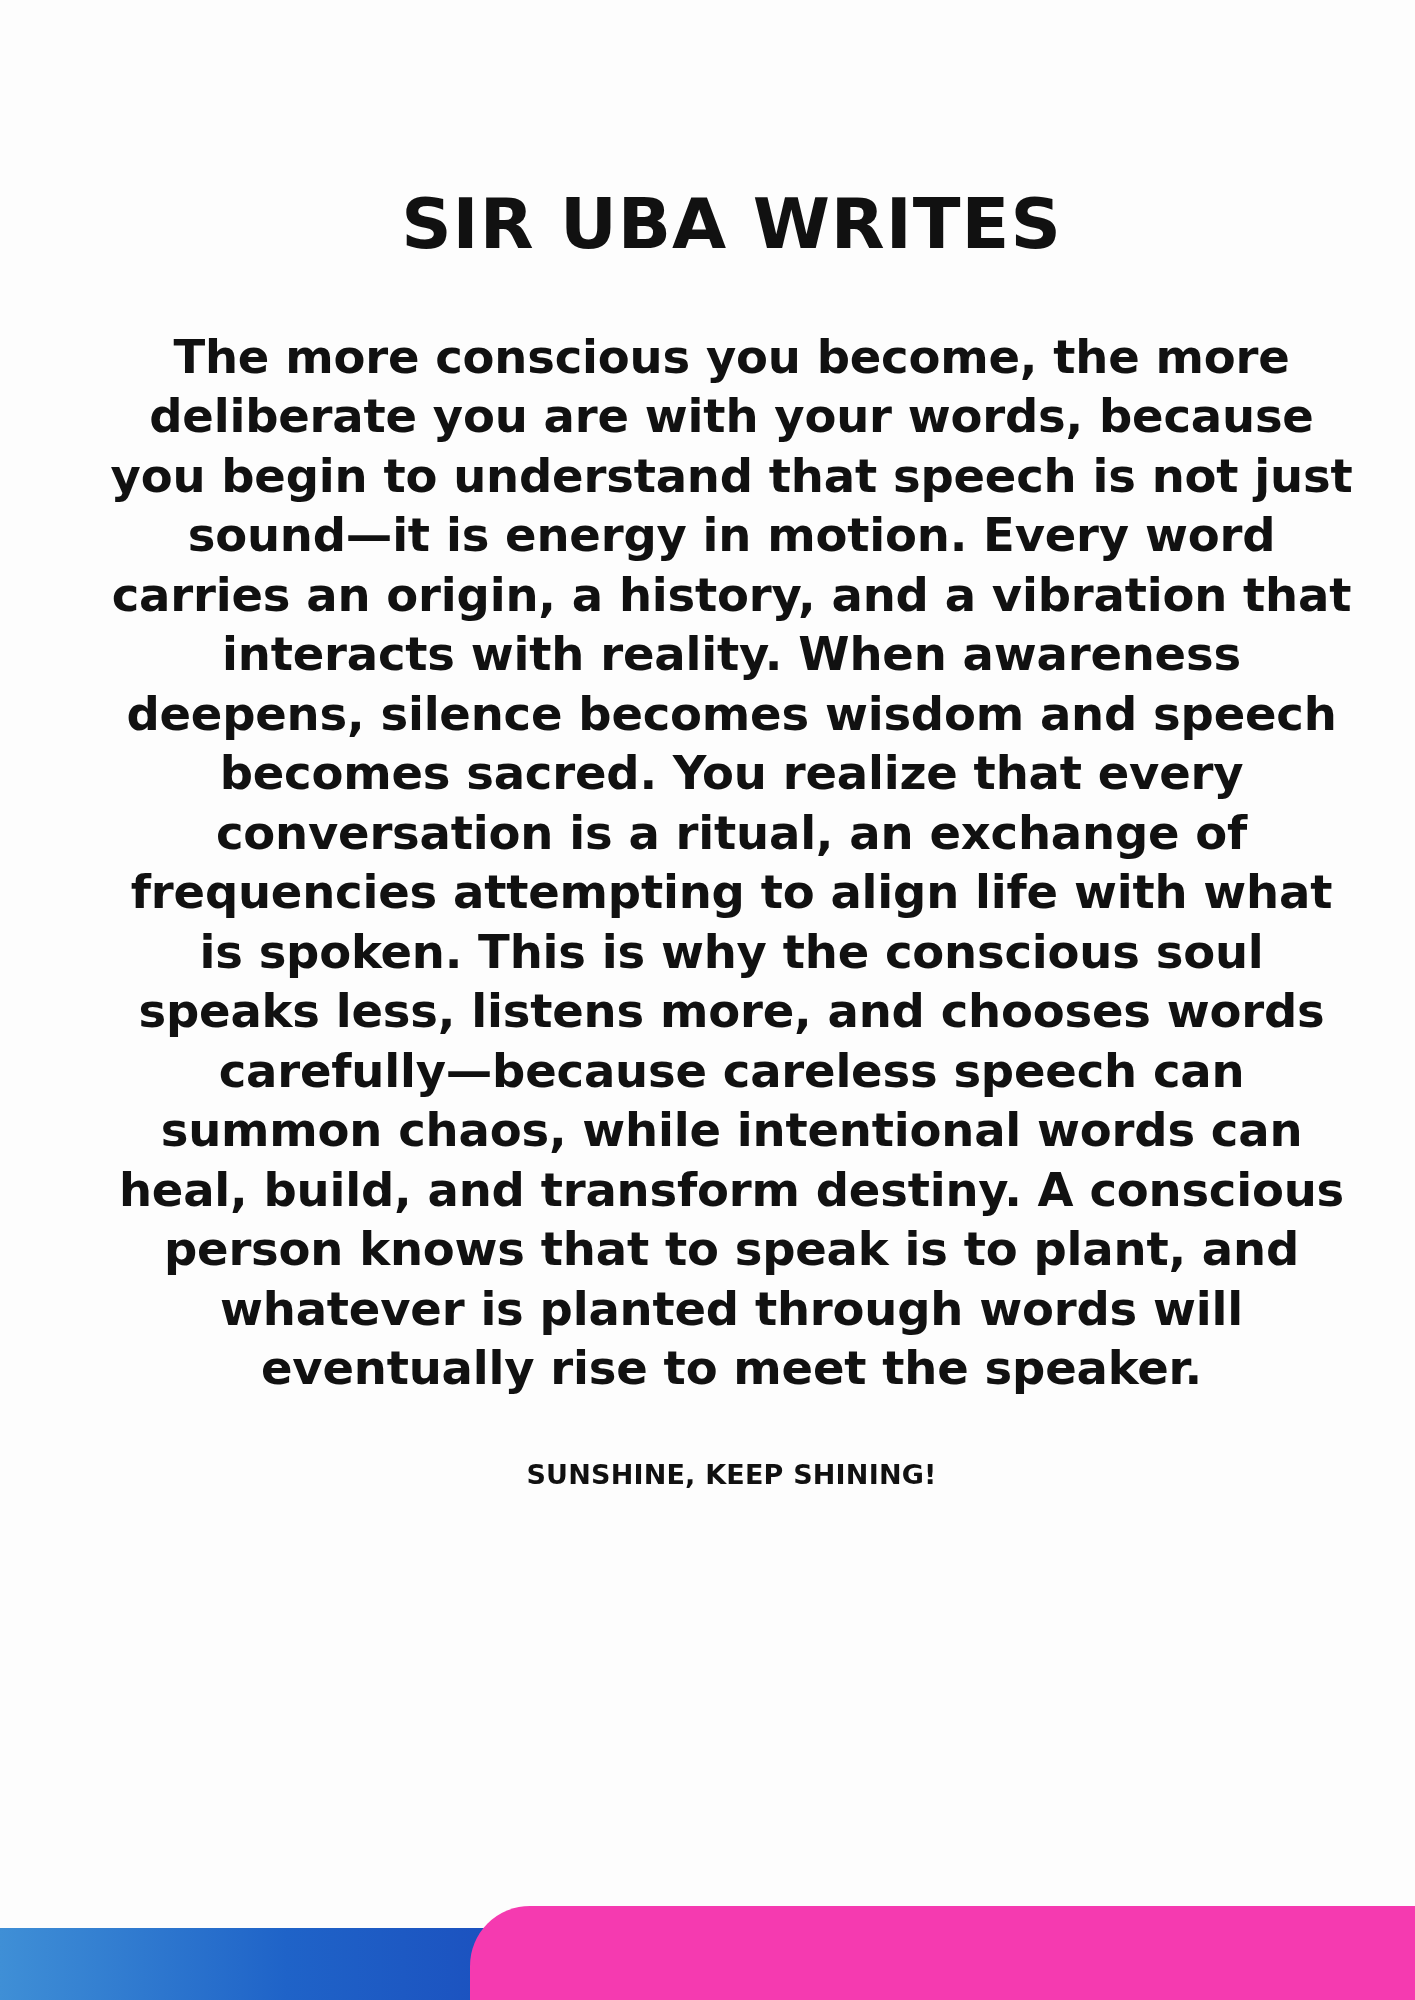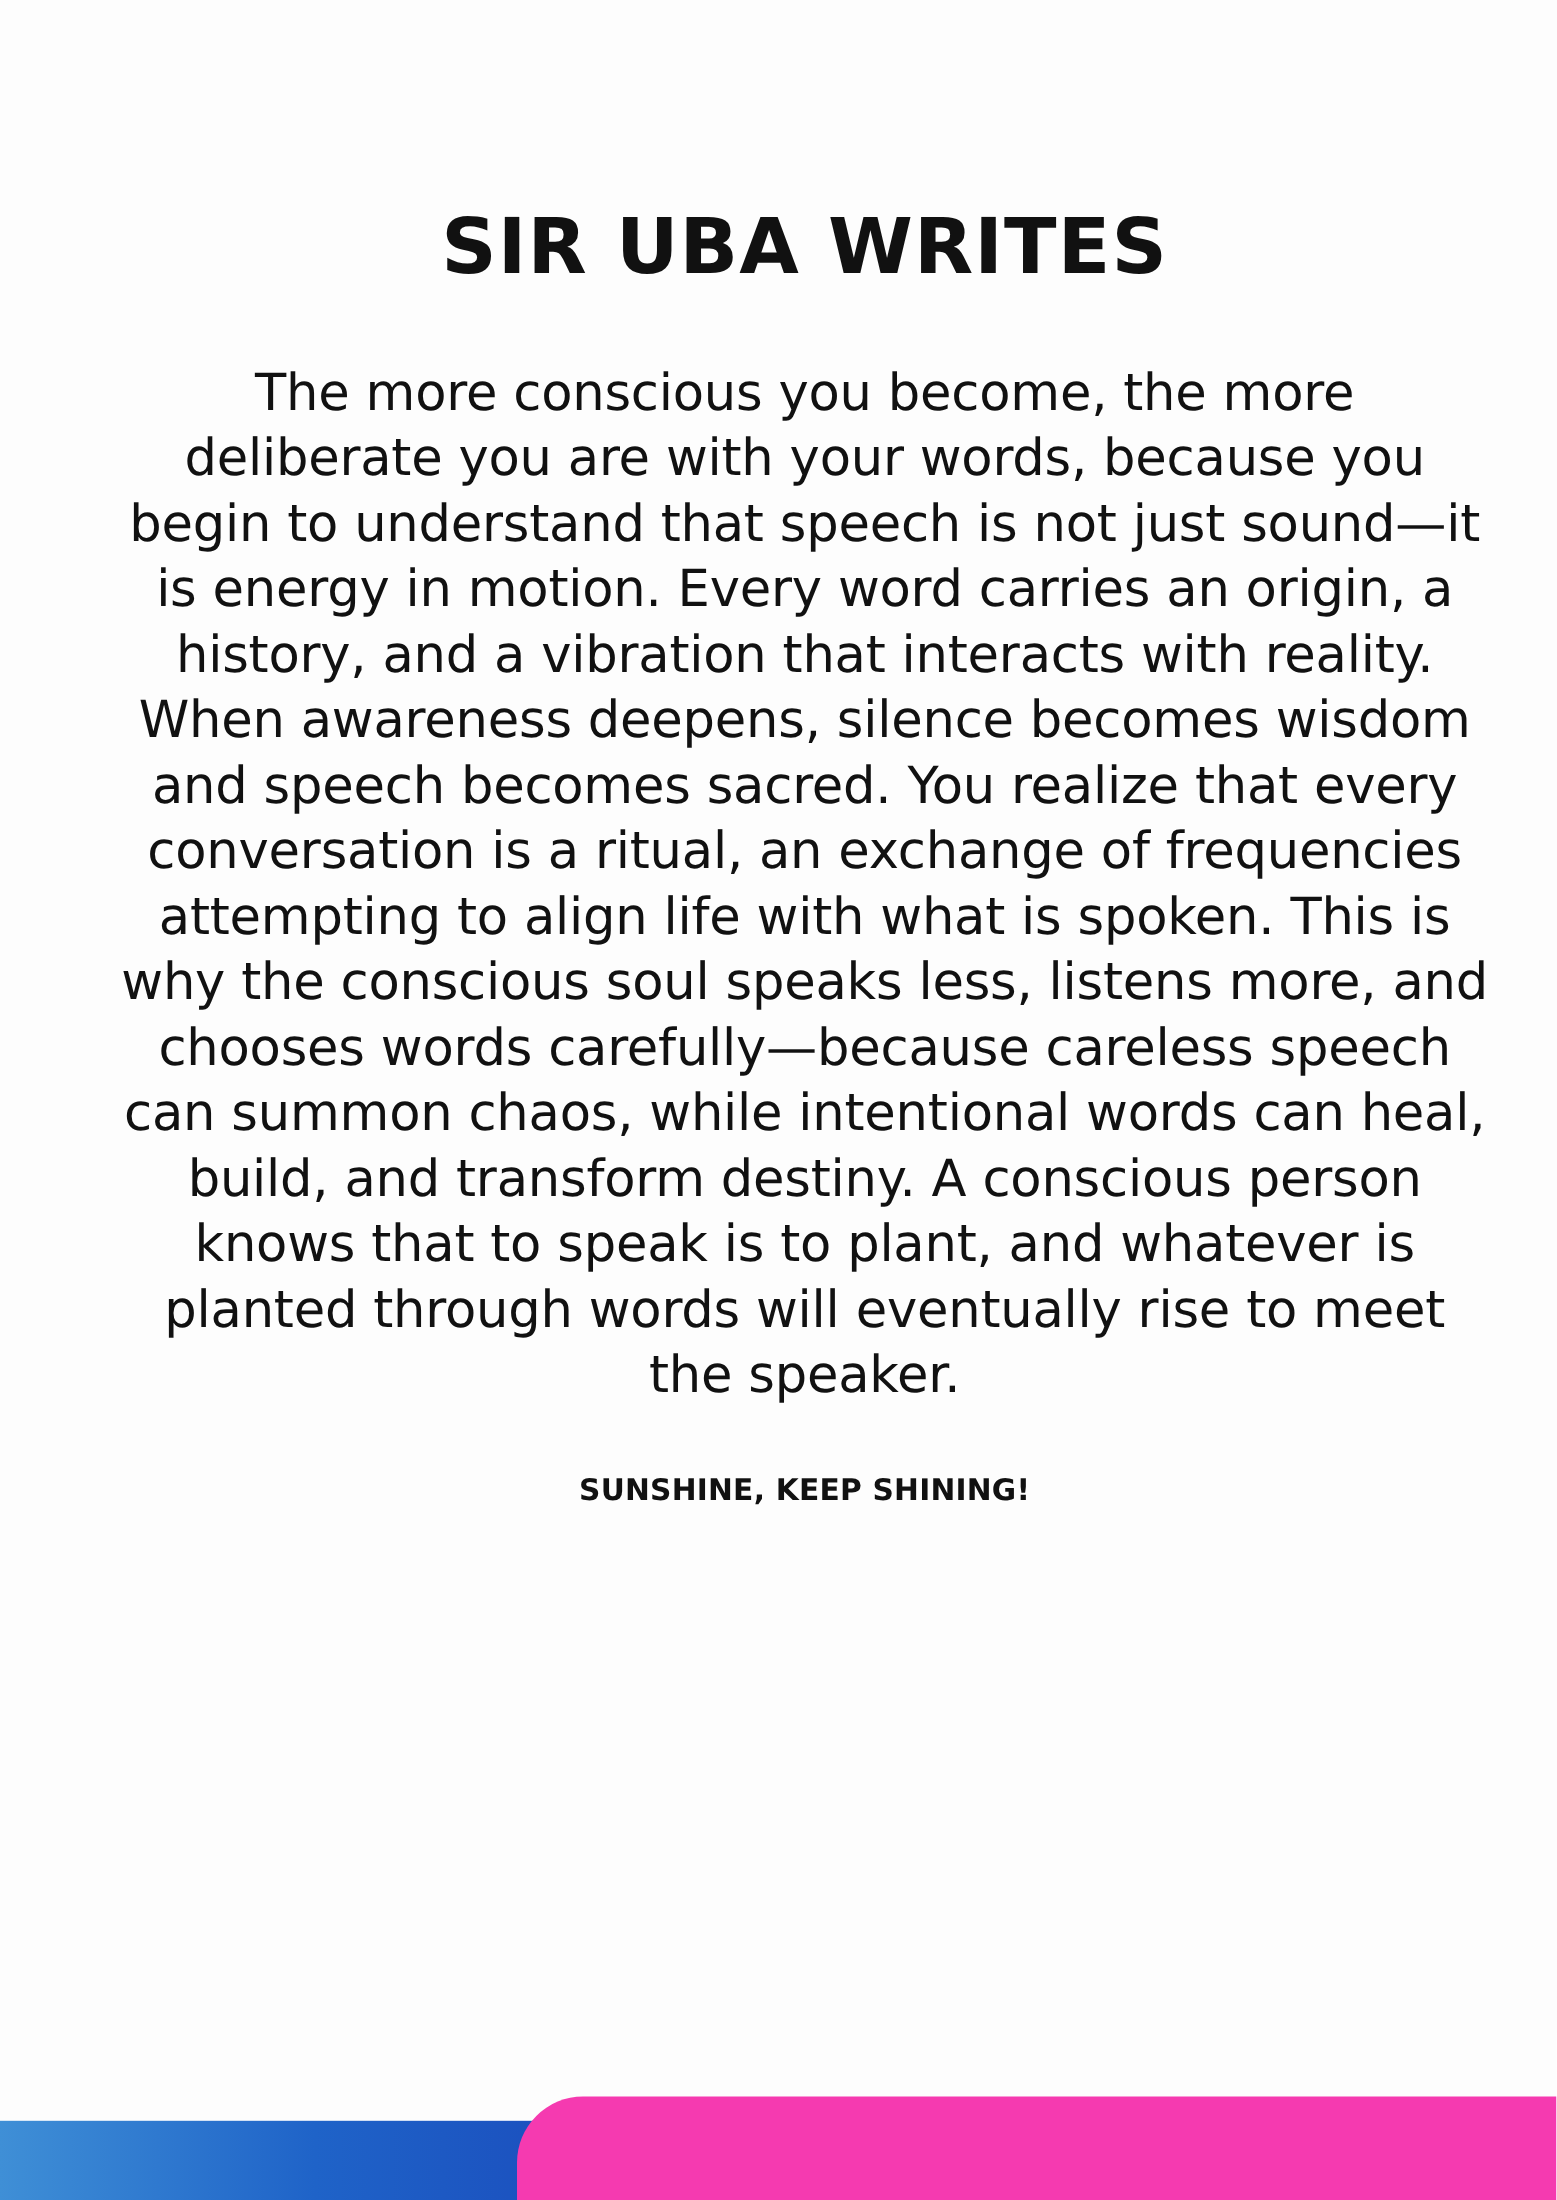--- a/index.html
+++ b/index.html
@@ -43,21 +43,21 @@
     letter-spacing: 1px;
     color: #111111;
     line-height: 1.05;
     margin: 0 60px 0 60px;
   }
 
   .body-text {
     margin: 66px 85px 0 85px;
     text-align: center;
     font-family: "DejaVu Sans", sans-serif;
-    font-weight: 400;
+    font-weight: 700;
     font-size: 46.5px;
     line-height: 1.28;
     color: #111111;
     letter-spacing: -0.2px;
   }
 
   .signoff {
     margin: 60px 85px 0 85px;
     text-align: center;
     font-family: "DejaVu Sans", sans-serif;

